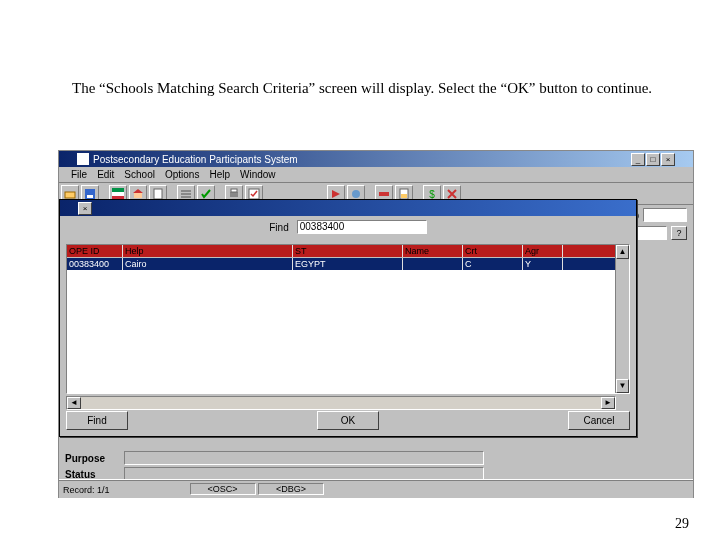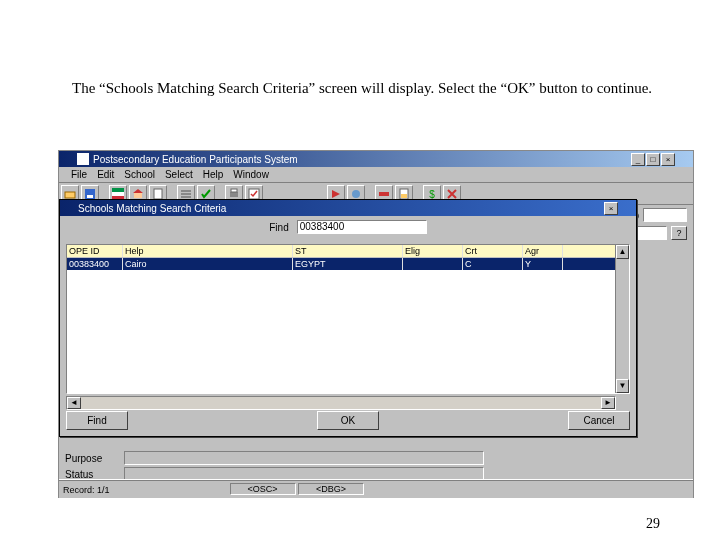--- a/index.html
+++ b/index.html
@@ -15,21 +15,21 @@
     position: absolute;
     top: 78px;
     left: 72px;
     right: 58px;
     font-size: 15px;
     line-height: 1.4;
   }
   .page-num {
     position: absolute;
     bottom: 8px;
-    right: 60px;
+    right: 31px;
     font-size: 14px;
   }
   .app-window {
     position: absolute;
     top: 150px;
     left: 58px;
     width: 636px;
     height: 348px;
     background: #c0c0c0;
     border: 1px solid #888;
@@ -111,21 +111,21 @@
   .grid {
     position:absolute; top:28px; left:6px; right:6px; height:150px;
     background:#fff; border:1px solid #808080; border-right-color:#fff; border-bottom-color:#fff;
     overflow:hidden;
   }
   .grid-head, .grid-row {
     display:grid;
     grid-template-columns: 56px 170px 110px 60px 60px 40px 40px;
     font-size:9px;
   }
-  .grid-head { background:#fef9c3; border-bottom:1px solid #c0c0c0; }
+  .grid-head { background:#b91c1c; border-bottom:1px solid #c0c0c0; }
   .grid-head div, .grid-row div {
     padding:1px 2px; border-right:1px solid #e0e0e0; white-space:nowrap; overflow:hidden;
   }
   .grid-row { background:#fff; }
   .grid-row.sel { background:#0a246a; color:#fff; }
   .vscroll {
     position:absolute; right:0; top:0; bottom:0; width:14px; background:#c0c0c0;
     border-left:1px solid #808080;
   }
   .vscroll .arrow {
@@ -147,21 +147,21 @@
   .dlg-buttons {
     position:absolute; bottom:6px; left:6px; right:6px; height:20px;
     display:flex; justify-content:space-between; align-items:center;
   }
   .btn3d {
     min-width:62px; height:19px; background:#c0c0c0; font-size:10px;
     border:1px solid #fff; border-right-color:#404040; border-bottom-color:#404040;
     text-align:center; line-height:17px; padding:0 8px;
   }
   .bg-labels { position:absolute; left:6px; font-size:10px; }
-  .grey-field { display:flex; gap:4px; align-items:center; margin-bottom:2px; }
+  .grey-field { display:flex; gap:4px; align-items:center; margin-bottom:2px;font-weight:bold; }
   .grey-box { background:#c0c0c0; border:1px solid #808080; border-right-color:#fff; border-bottom-color:#fff; height:14px; width:360px; }
 </style>
 </head>
 <body>
 
 <div class="instruction">The “Schools Matching Search Criteria” screen will display.  Select the “OK” button to continue.</div>
 <div class="page-num">29</div>
 
 <div class="app-window">
 
@@ -172,21 +172,21 @@
       <div class="win-btn">_</div>
       <div class="win-btn">□</div>
       <div class="win-btn">×</div>
     </div>
   </div>
 
   <div class="menubar">
     <span>File</span>
     <span>Edit</span>
     <span>School</span>
-    <span>Select</span>
+    <span>Options</span>
     <span>Help</span>
     <span>Window</span>
   </div>
 
   <div class="toolbar">
     <div class="tbtn">
         <svg viewBox="0 0 12 12">
           <rect x="1" y="4" width="10" height="6" fill="#ffcc66" stroke="#996600"></rect>
         </svg>
       </div>
@@ -300,46 +300,45 @@
         <div class="grey-box"></div>
       </div>
     </div>
   </div>
 
   <div class="bottom-status">
     <span>Processing 1 of 1</span>
   </div>
   <div class="bottom-status" style="bottom:-1px; border-top:1px solid #808080;"></div>
 
-  <div style="position:absolute; bottom:2px; left:4px; font-size:9px; display:flex; gap:120px; align-items:center;">
+  <div style="position:absolute; bottom:2px; left:4px; font-size:9px; display:flex; gap:80px; align-items:center;">
      <span>Record: 1/1</span>
      <span>
        <span class="status-cell">&lt;OSC&gt;</span>
        <span class="status-cell">&lt;DBG&gt;</span>
      </span>
   </div>
 
   <div class="dialog">
     <div class="titlebar">
-      <span class="title-text">Schools Matching Search Criteria</span>
       <div class="win-btns">
         <div class="win-btn">×</div>
       </div>
     </div>
     <div class="dlg-body">
       <div class="find-row">
         <span class="lbl">Find</span>
         <div class="sunken">00383400</div>
       </div>
       <div class="grid">
         <div class="grid-head">
           <div>OPE ID</div>
           <div>Help</div>
           <div>ST</div>
-          <div>Elig</div>
+          <div>Name</div>
           <div>Crt</div>
           <div>Agr</div>
         </div>
         <div class="grid-row sel">
           <div>00383400</div>
           <div>Cairo</div>
           <div>EGYPT</div>
           <div></div>
           <div>C</div>
           <div>Y</div>

